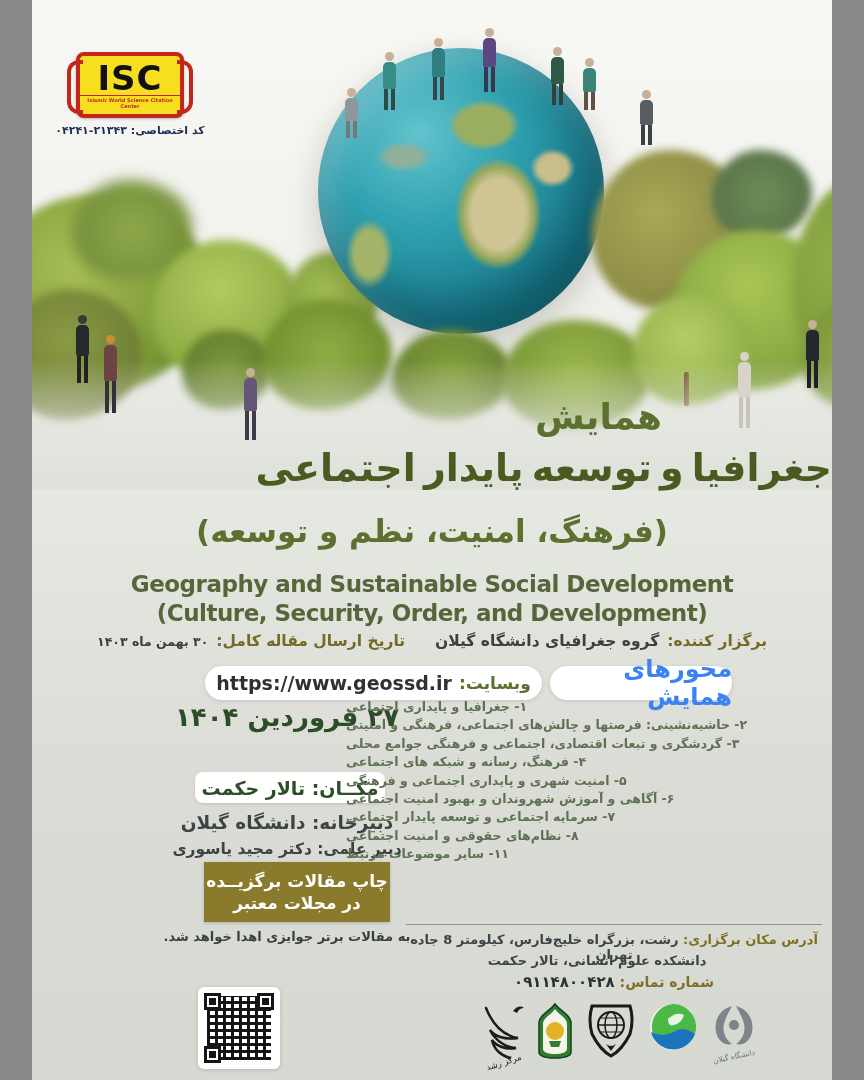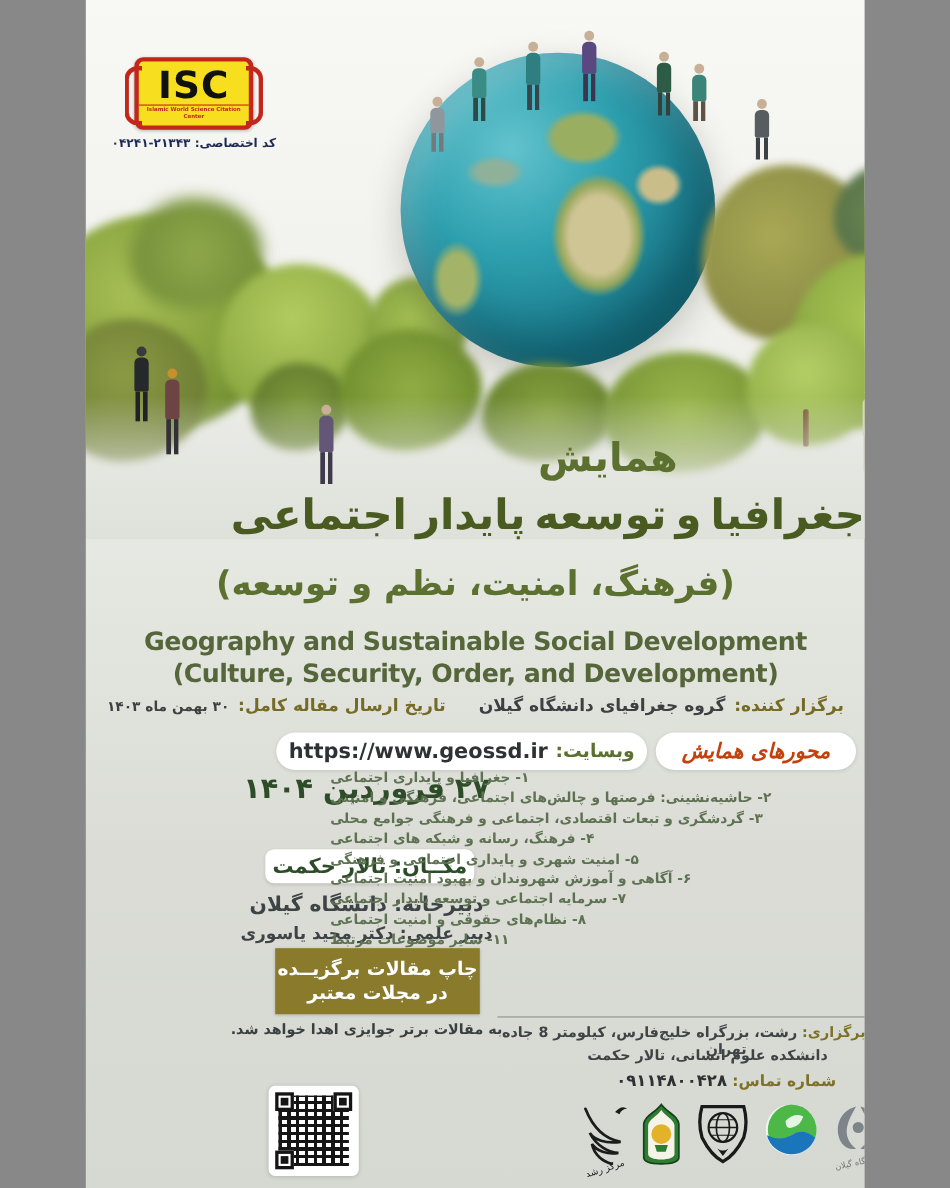--- a/index.html
+++ b/index.html
@@ -1,16 +1,16 @@
 <!DOCTYPE html>
 <html lang="fa"><head>
 <meta charset="utf-8">
 <style>
   html,body{margin:0;padding:0;background:#888;}
-  .poster{position:relative;width:708px;height:1080px;margin:0 auto;overflow:hidden;direction:rtl;
+  .poster{position:relative;width:800px;height:1080px;margin:0 auto;overflow:hidden;direction:rtl;
     font-family:"DejaVu Sans",sans-serif;
     background:linear-gradient(180deg,#f8f8f5 0%,#f1f1ed 25%,#e4e6e0 50%,#dadcd5 72%,#d6d9d2 100%);}
 
   
   .photo{position:absolute;inset:0;height:480px;}
   .blob{position:absolute;border-radius:48% 52% 55% 45%/55% 48% 52% 45%;filter:blur(4px);}
   .trunk{position:absolute;background:linear-gradient(90deg,#6b4f30,#8a6a42);border-radius:2px;filter:blur(.5px);}
   .globe{position:absolute;left:286px;top:48px;width:286px;height:286px;border-radius:50%;
     background:radial-gradient(circle at 35% 30%,#62c3cd 0%,#2ea0af 35%,#1b7e8f 68%,#0f5f6d 100%);
     box-shadow:inset -20px -28px 46px rgba(0,40,50,.38), inset 12px 14px 30px rgba(255,255,255,.28), 0 10px 30px rgba(70,80,60,.25);}
@@ -51,21 +51,21 @@
   .orgrow{position:absolute;left:0;right:0;top:632px;display:flex;justify-content:center;align-items:baseline;gap:8px;font-size:15.5px;color:#3c4042;font-weight:bold;}
   .orgrow .lbl{color:#756a26;text-align:center;}
   .orgrow .gap{width:14px;}
   .orgrow .sm{font-size:12.5px;}
 
   
   .pill{position:absolute;top:666px;height:34px;background:#fff;border-radius:18px;box-shadow:0 1px 4px rgba(0,0,0,.12);
     display:flex;align-items:center;justify-content:center;gap:7px;font-weight:bold;}
   .website-pill{left:173px;width:337px;font-size:19px;color:#2e3233;}
   .website-pill .lbl{color:#5c7030;font-size:17px;}
-  .topics-pill{left:518px;width:182px;font-size:19px;color:#c2410c;font-style:italic;}
+  .topics-pill{left:518px;width:182px;font-size:24px;color:#3b82f6;}
 
   
   .date-fa{position:absolute;left:128px;top:702px;width:254px;text-align:center;font-size:26px;font-weight:bold;color:#2c4d27;}
   .date-en{position:absolute;left:128px;top:737px;width:254px;text-align:center;direction:ltr;font-size:29px;font-weight:bold;color:#2c4d27;letter-spacing:1px;}
   .venue-pill{position:absolute;left:163px;top:772px;width:190px;height:31px;background:#fff;border-radius:8px;box-shadow:0 1px 3px rgba(0,0,0,.12);
     display:flex;align-items:center;justify-content:center;font-size:19px;font-weight:bold;color:#2c4d27;}
   .secretariat{position:absolute;left:110px;top:812px;width:290px;text-align:center;font-size:18.5px;font-weight:bold;color:#3e4446;}
   .sci-sec{position:absolute;left:110px;top:840px;width:290px;text-align:center;font-size:15.5px;font-weight:bold;color:#3e4446;}
   .gold-box{position:absolute;left:172px;top:862px;width:186px;height:60px;background:#8a7a2c;color:#fff;
     display:flex;flex-direction:column;align-items:center;justify-content:center;gap:2px;font-weight:bold;font-size:17px;box-shadow:0 1px 3px rgba(0,0,0,.2);}

